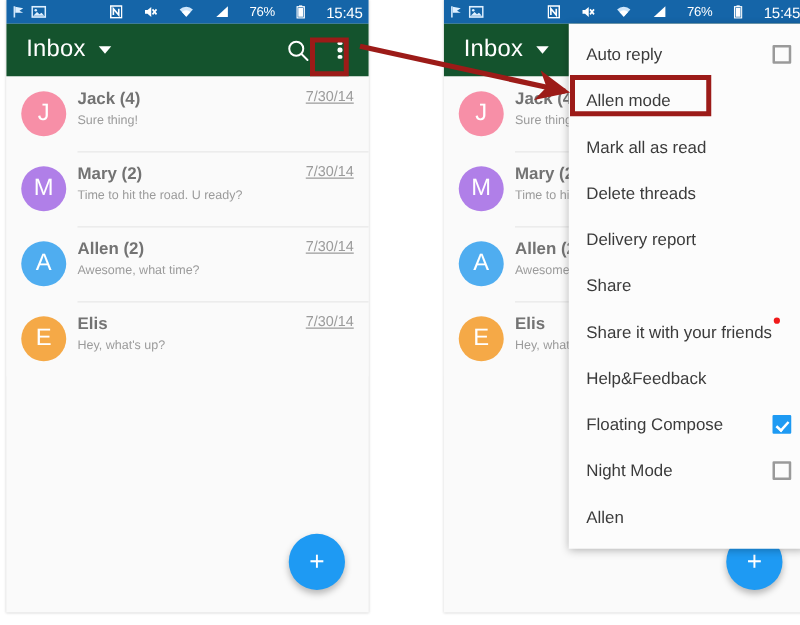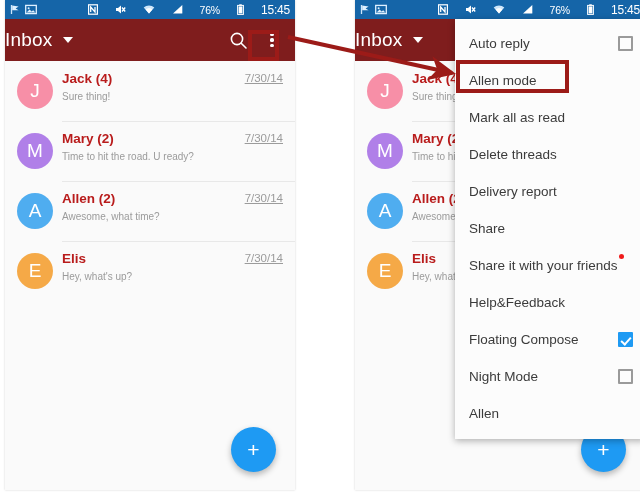--- a/index.html
+++ b/index.html
@@ -48,24 +48,24 @@
     display: inline-block;
     line-height: 0;
   }
   .sb-pct { font-size: 10.5px; letter-spacing: -0.2px; }
   .sb-time { font-size: 12px; font-weight: normal; letter-spacing: -0.2px; }
 
   
   .toolbar {
     position: relative;
     height: 42px;
-    background: #7f1d1d;
-    display: flex;
-    align-items: center;
-    padding-left: 0;
+    background: #14532d;
+    display: flex;
+    align-items: center;
+    padding-left: 16px;
   }
   .tb-title {
     color: #ffffff;
     font-size: 19px;
     letter-spacing: 0.2px;
   }
   .tb-caret {
     margin-left: 11px;
     width: 0; height: 0;
     border-left: 5px solid transparent;
@@ -111,21 +111,21 @@
     font-size: 19px;
     display: flex;
     align-items: center;
     justify-content: center;
     margin-top: 2px;
   }
   .mailtext { margin-left: 9px; flex: 1 1 auto; min-width: 0; }
   .mailsender {
     font-size: 13.5px;
     font-weight: bold;
-    color: #b91c1c;
+    color: #737373;
     white-space: nowrap;
   }
   .mailsnippet {
     font-size: 10px;
     color: #9b9b9b;
     margin-top: 5px;
     white-space: nowrap;
   }
   .maildate {
     font-size: 11.5px;

